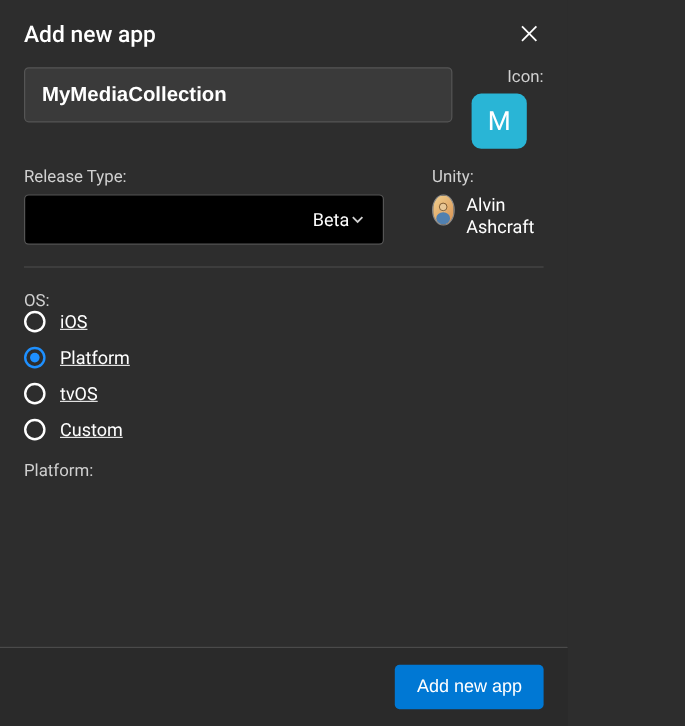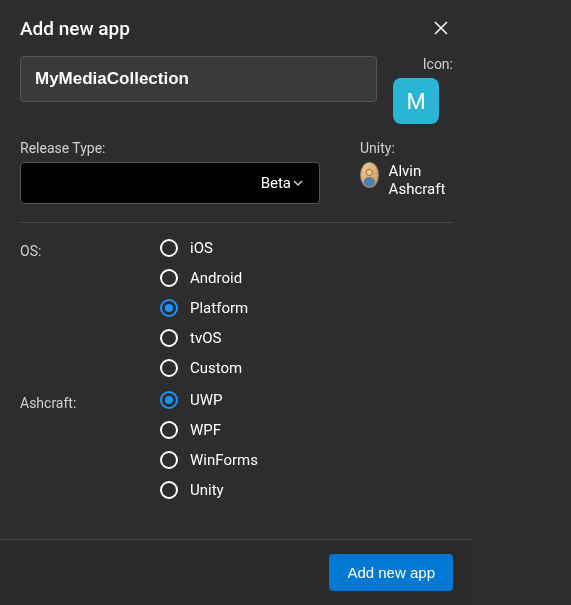--- a/index.html
+++ b/index.html
@@ -143,31 +143,33 @@
       color: #ffffff;
     }
     .divider {
       height: 1px;
       background: #4a4a4a;
       margin-bottom: 16px;
     }
     .radio-section {
       display: flex;
       margin-bottom: 14px;
+      flex-direction: column;
     }
     .radio-section-label {
       width: 140px;
       font-size: 14px;
       color: #d0d0d0;
       padding-top: 4px;
     }
     .radio-list {
       display: flex;
       flex-direction: column;
       gap: 12px;
+      text-decoration: underline;
     }
     .radio-item {
       display: flex;
       align-items: center;
       gap: 12px;
       cursor: pointer;
     }
     .radio-outer {
       width: 18px;
       height: 18px;
@@ -270,62 +272,38 @@
     <div class="divider"></div>
 
     <div class="radio-section">
       <div class="radio-section-label">OS:</div>
       <div class="radio-list" id="os-list">
           <div class="radio-item">
             <div class="radio-outer"></div>
             <span class="radio-label">iOS</span>
           </div>
           <div class="radio-item">
-            <div class="radio-outer"></div>
-            <span class="radio-label">Android</span>
-          </div>
-          <div class="radio-item">
             <div class="radio-outer checked">
               <div class="radio-inner"></div>
             </div>
             <span class="radio-label">Platform</span>
           </div>
           <div class="radio-item">
             <div class="radio-outer"></div>
             <span class="radio-label">tvOS</span>
           </div>
           <div class="radio-item">
             <div class="radio-outer"></div>
             <span class="radio-label">Custom</span>
           </div>
         </div>
     </div>
 
     <div class="radio-section">
-      <div class="radio-section-label">Ashcraft:</div>
-      <div class="radio-list" id="platform-list">
-          <div class="radio-item">
-            <div class="radio-outer checked">
-              <div class="radio-inner"></div>
-            </div>
-            <span class="radio-label">UWP</span>
-          </div>
-          <div class="radio-item">
-            <div class="radio-outer"></div>
-            <span class="radio-label">WPF</span>
-          </div>
-          <div class="radio-item">
-            <div class="radio-outer"></div>
-            <span class="radio-label">WinForms</span>
-          </div>
-          <div class="radio-item">
-            <div class="radio-outer"></div>
-            <span class="radio-label">Unity</span>
-          </div>
-        </div>
+      <div class="radio-section-label">Platform:</div>
     </div>
 
   </div>
 
   <div class="footer">
     <button class="primary-btn">Add new app</button>
   </div>
 
 </div>
 

